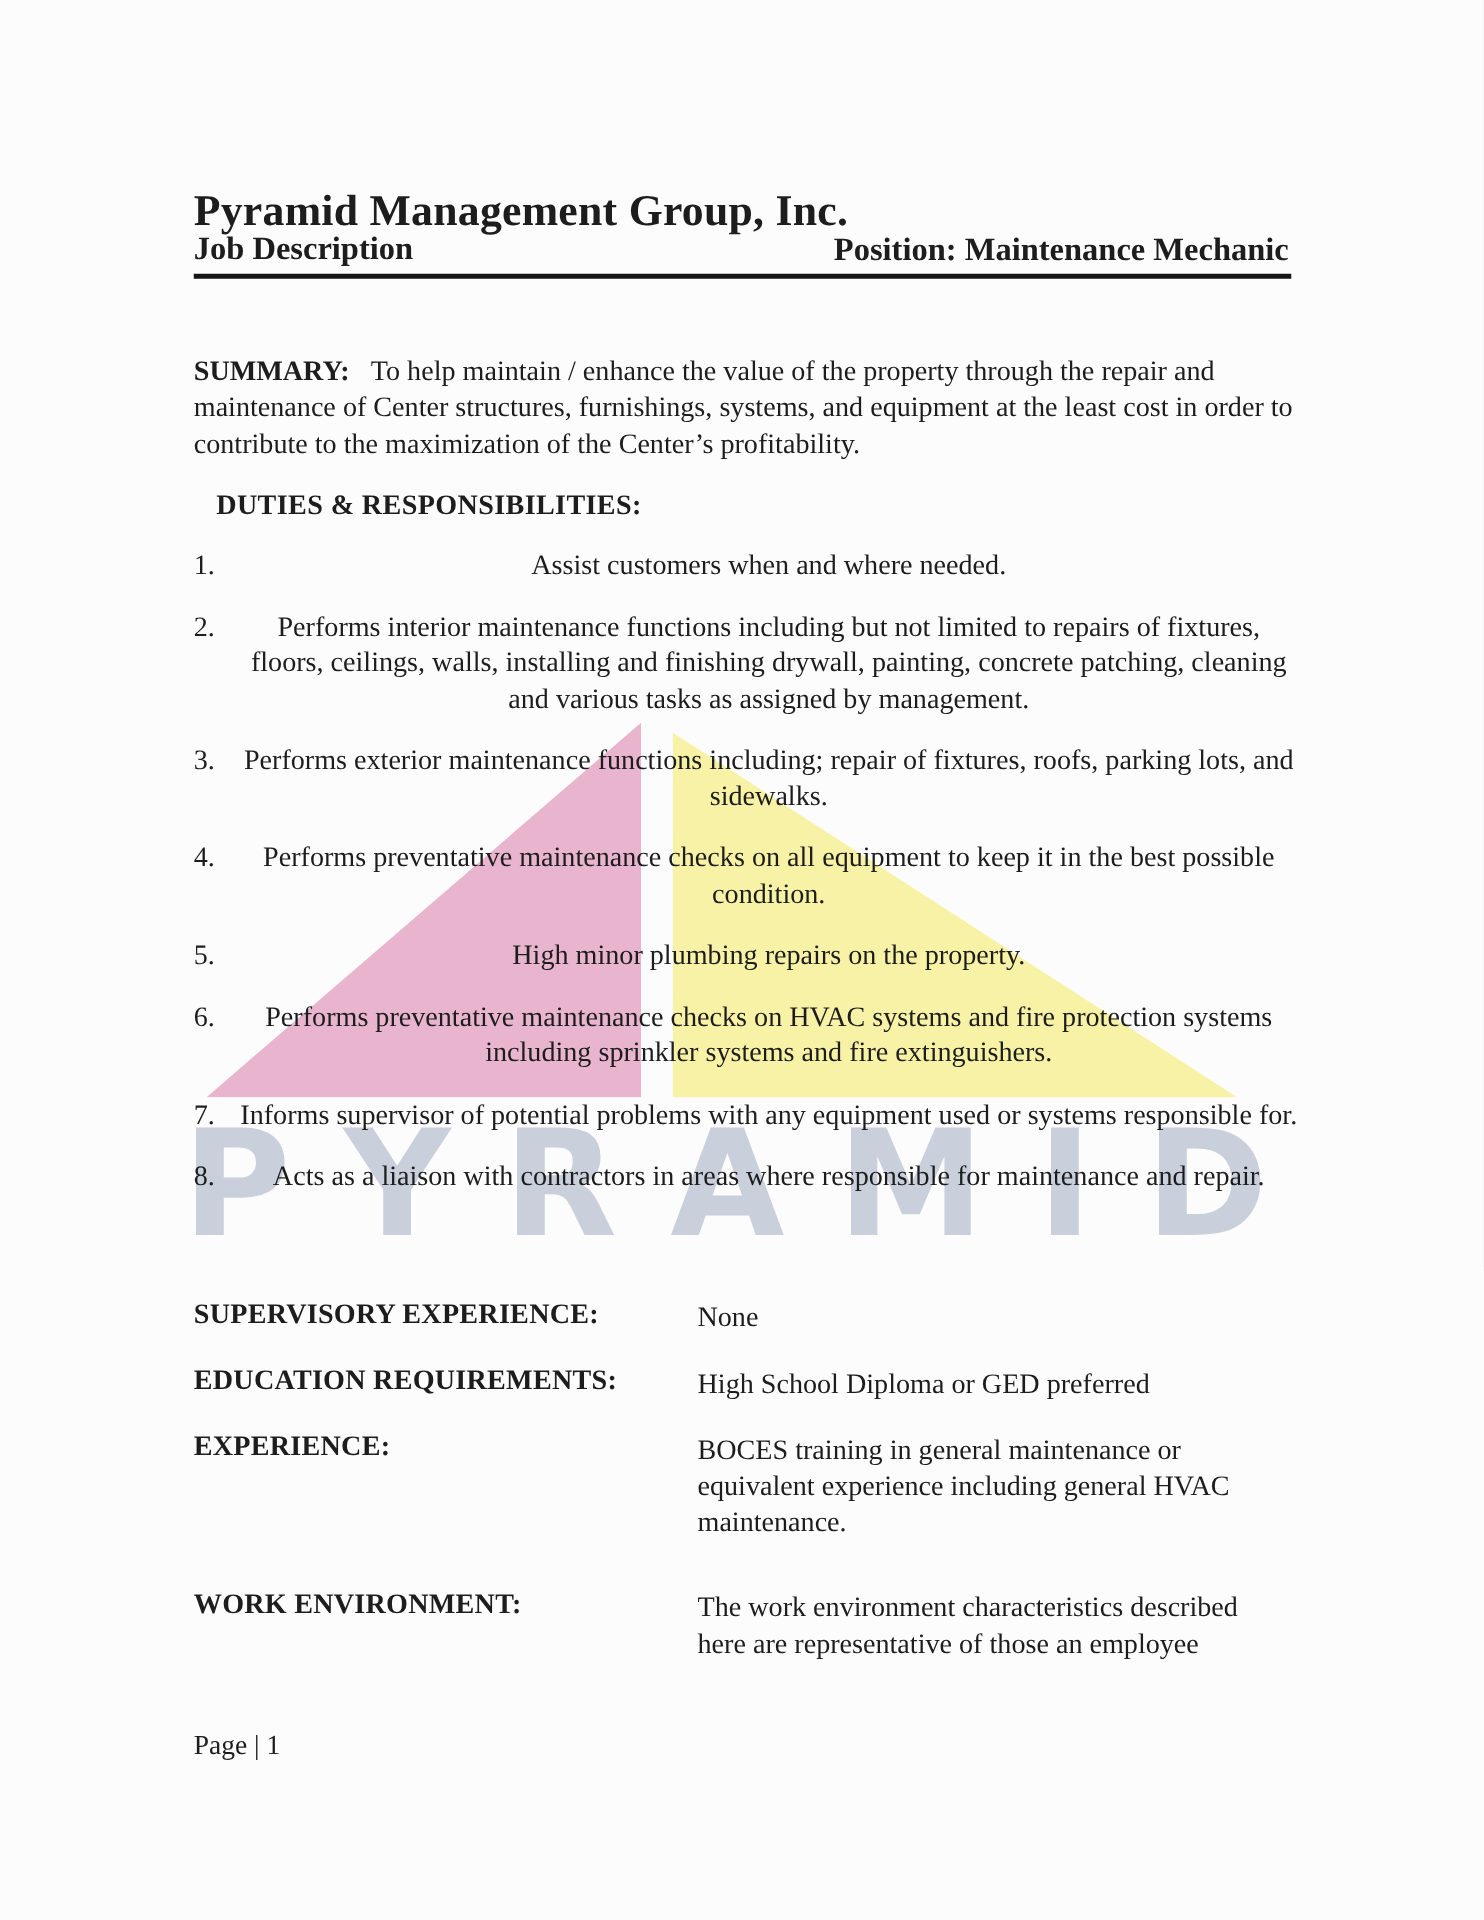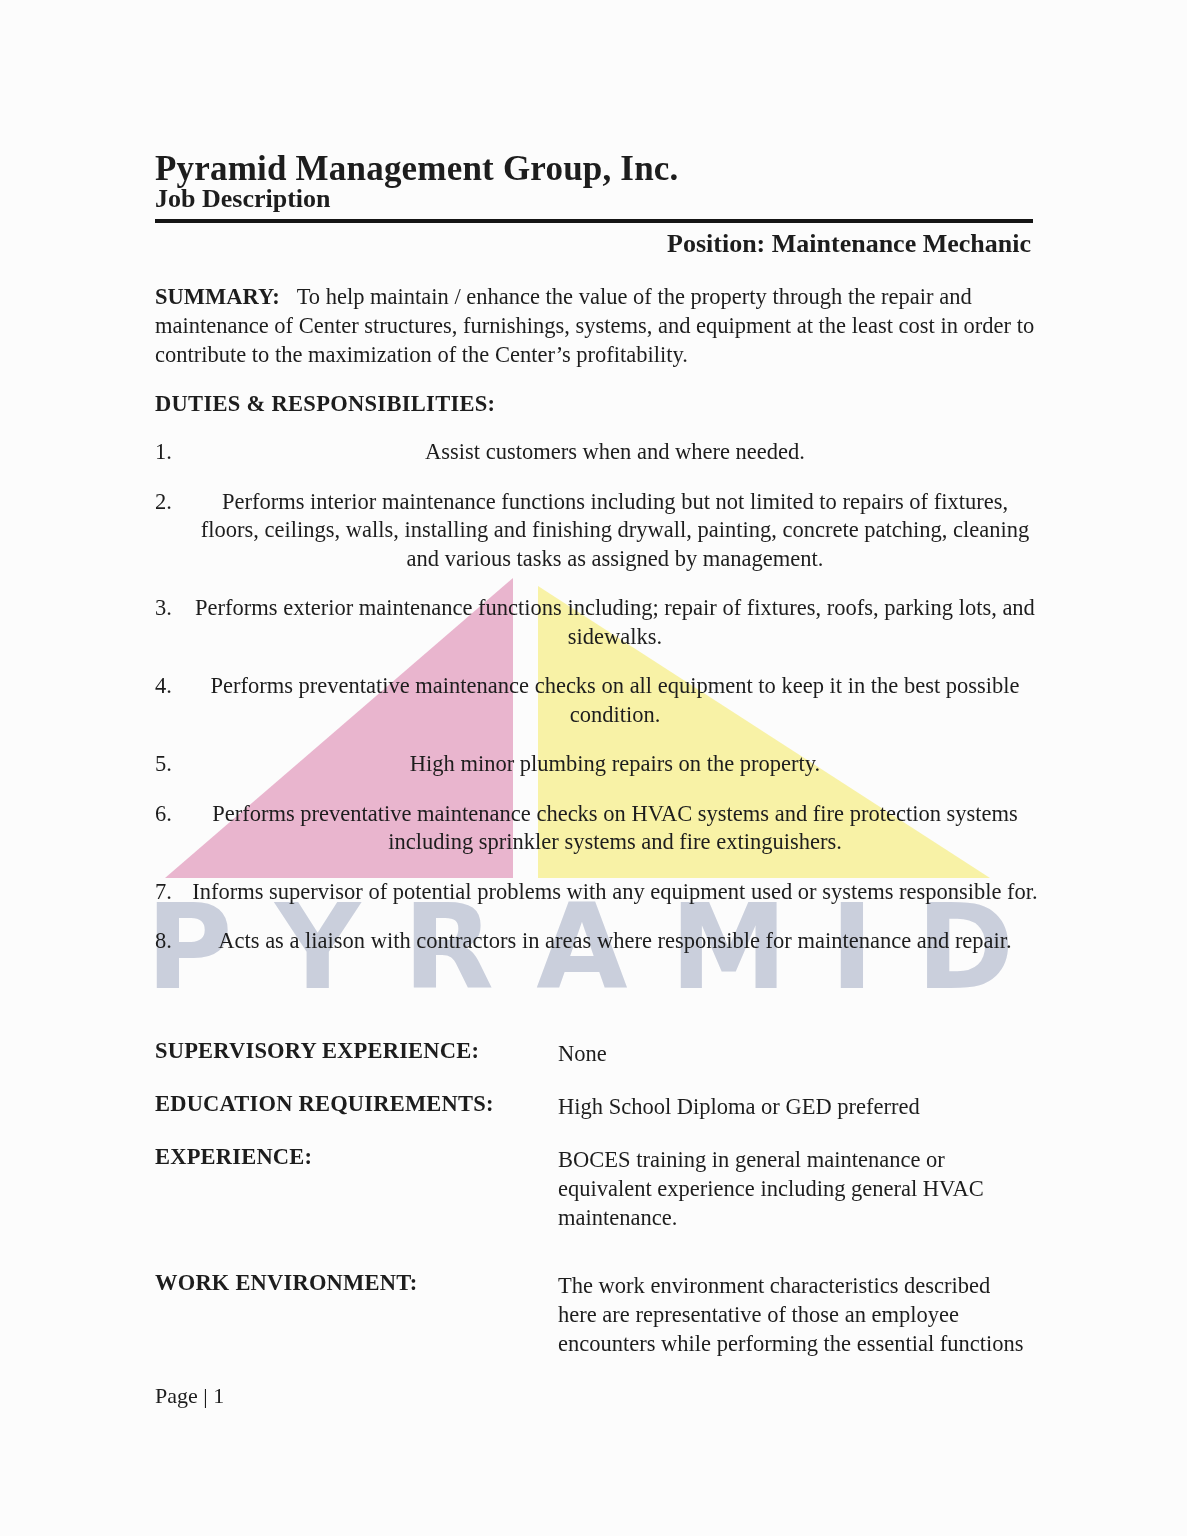--- a/index.html
+++ b/index.html
@@ -48,33 +48,33 @@
   .company-name{
     position:absolute;left:155px;top:149px;
     font-size:35px;font-weight:bold;letter-spacing:.2px;
   }
   .doc-type{
     position:absolute;left:155px;top:184px;
     font-size:26px;font-weight:bold;
   }
   .position-title{
     position:absolute;right:156px;top:185px;
-    font-size:26px;font-weight:bold;margin-top:44px;
+    font-size:26px;font-weight:bold;
   }
   .header-rule{
     position:absolute;left:155px;top:219px;width:878px;height:4px;
     background:var(--rule);
   }
   .summary-block{
     position:absolute;left:155px;top:282px;width:882px;
     font-size:22.5px;line-height:29px;
   }
   .inline-label{font-weight:bold;margin-right:17px;}
   .duties-heading{
-    position:absolute;left:155px;top:391px;
+    position:absolute;left:173px;top:391px;
     font-size:22.5px;font-weight:bold;letter-spacing:.3px;
   }
   .duties-list{
     position:absolute;left:155px;top:438px;width:884px;
     font-size:22.5px;line-height:28.5px;
   }
   .duty-row{display:flex;margin-bottom:21px;}
   .duty-num{flex:none;width:36px;}
   .duty-text{flex:1;text-align:center;}
   .detail-row{position:absolute;left:155px;width:884px;}
@@ -173,20 +173,19 @@
         <div>equivalent experience including general HVAC</div>
         <div>maintenance.</div>
       </span>
     </div>
 
     <div class="detail-row r3">
       <span class="detail-label">WORK ENVIRONMENT:</span>
       <span class="detail-value">
         <div>The work environment characteristics described</div>
         <div>here are representative of those an employee</div>
-        <div>encounters while performing the essential functions</div>
       </span>
     </div>
 
     <div class="footer-page">Page | 1</div>
 
   </div>
 </div>
 
 </body></html>

